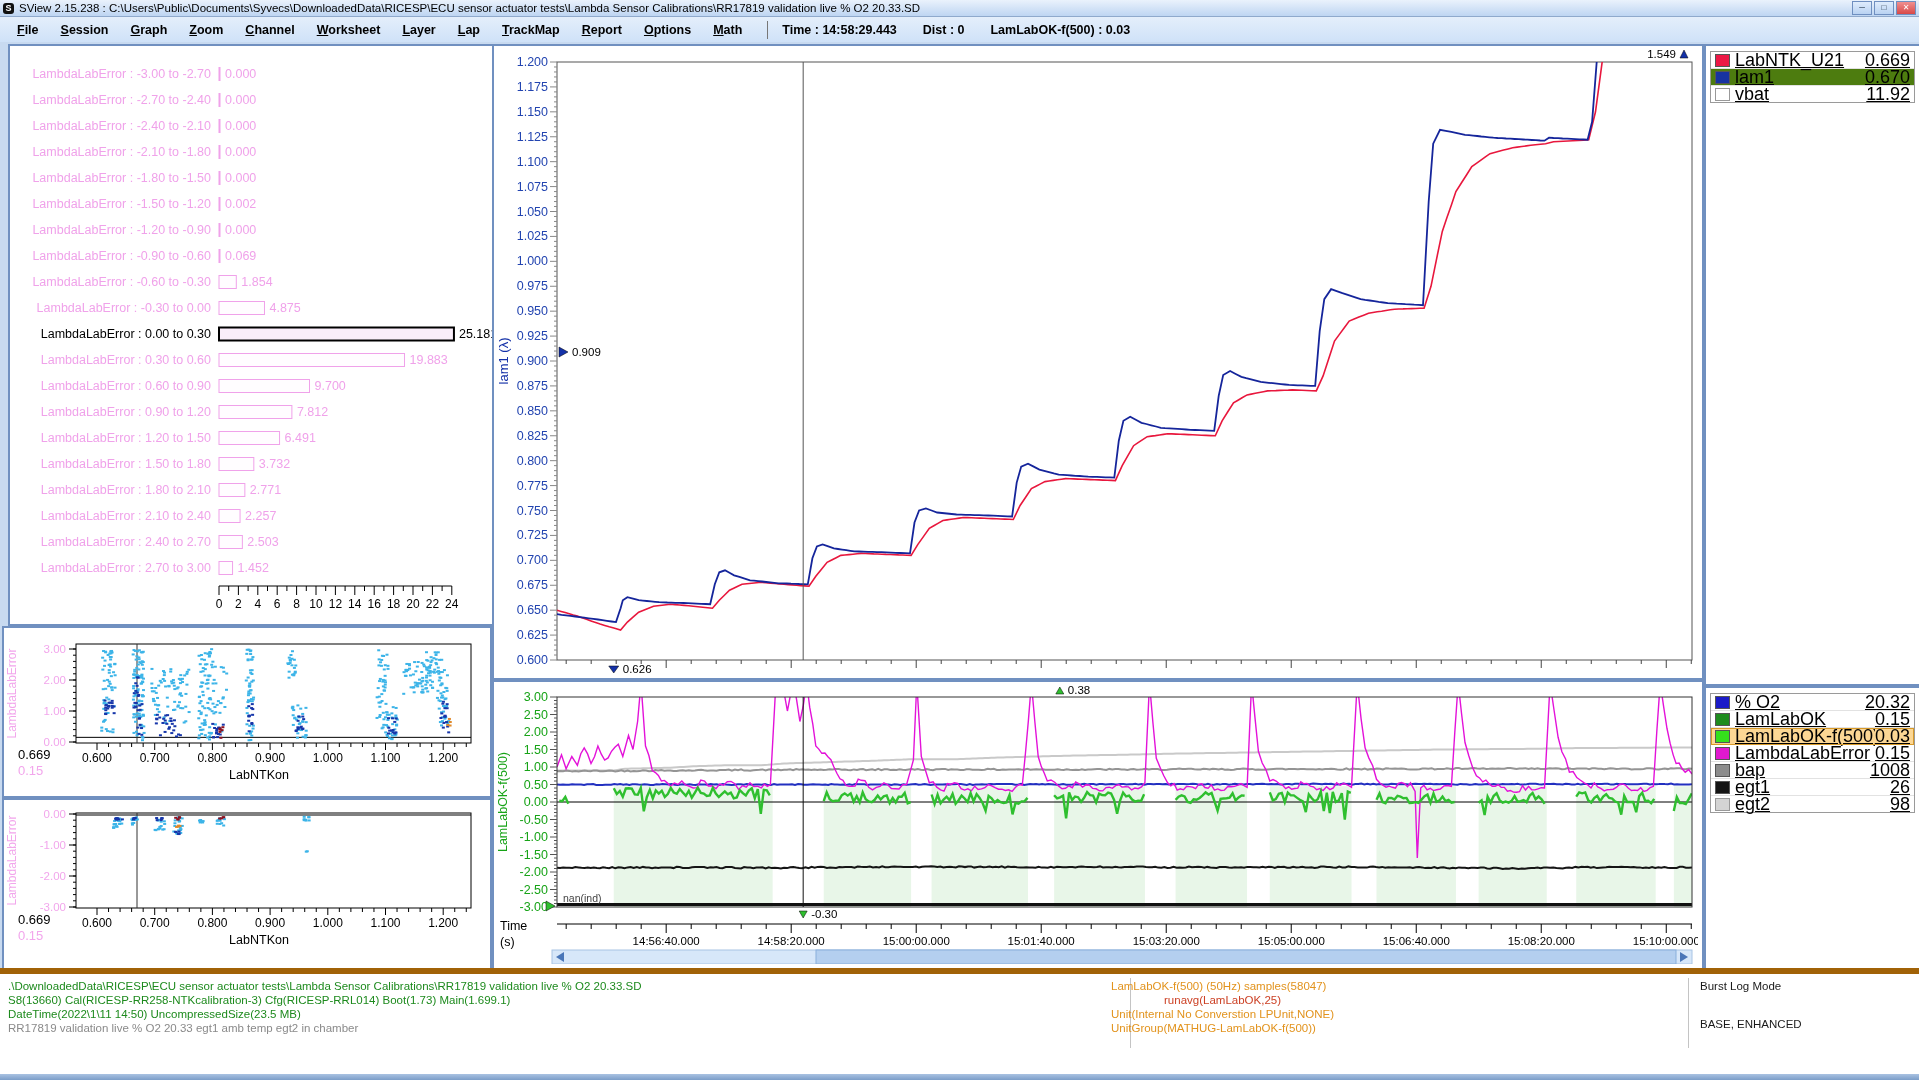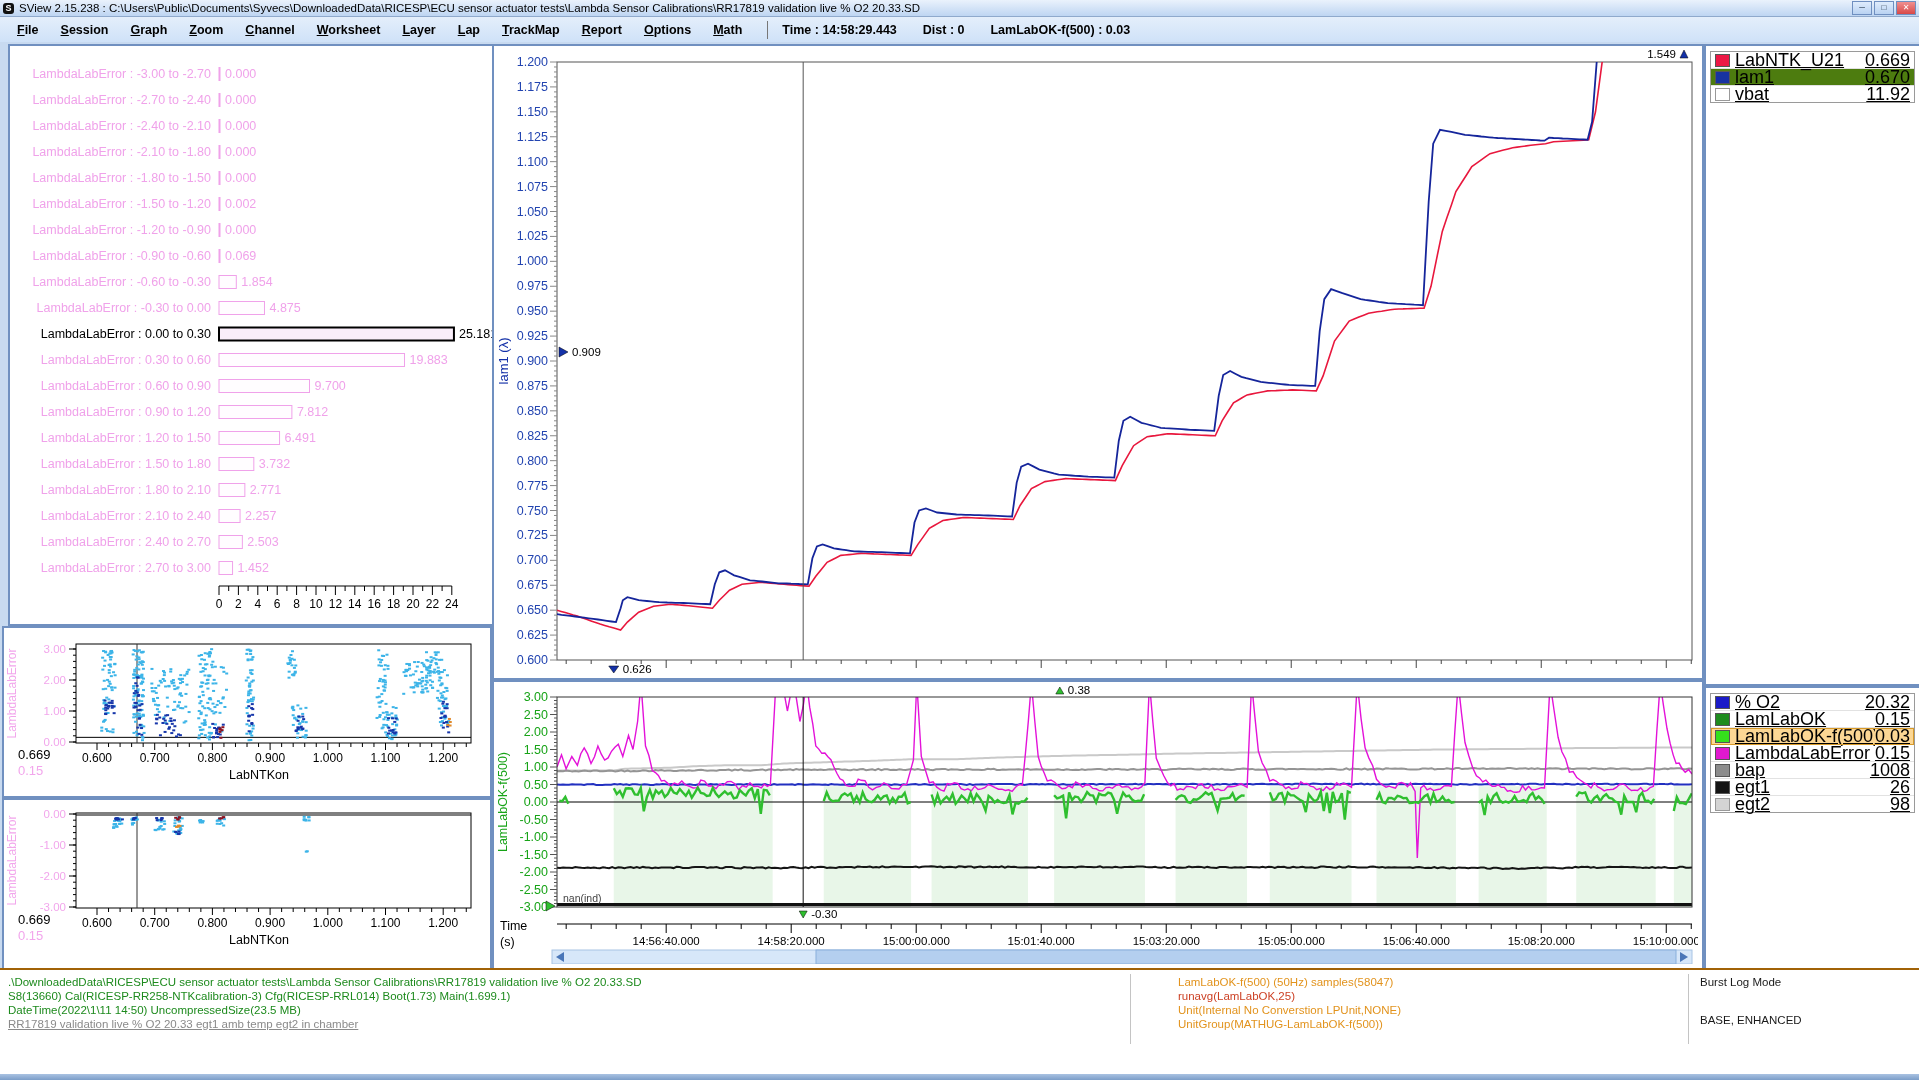--- a/index.html
+++ b/index.html
@@ -23,24 +23,24 @@
   .panel{position:absolute;background:#fff;border:2px solid #7090c0;}
   svg text{font-family:"Liberation Sans",sans-serif;}
   .ch-list{margin:5px 4px;border:1px solid #9a9a9a;}
   .ch-row{display:flex;align-items:center;height:16px;border-bottom:1px solid #e2e2e2;font-size:18px;padding:0 4px;text-decoration:underline;}
   .ch-row:last-child{border-bottom:none;justify-content:space-between;}
   .ch-row.sel-blue{background:#4d7c0f;}
   .ch-row.sel-orange{background:#fcd794;outline:1px solid #d89a28;outline-offset:-1px;}
   .swatch{width:13px;height:11px;border:1px solid #555;margin-right:5px;flex:none;}
   .ch-name{flex:1;white-space:nowrap;overflow:hidden;}
   .ch-val{text-align:right;white-space:nowrap;}
-  #statusbar{left:0;top:968px;width:1919px;height:104px;background:#fff;border-top:2px solid #a16207;}
+  #statusbar{left:0;top:968px;width:1919px;height:104px;background:#fff;border-top:6px solid #a16207;}
   .st-col{position:absolute;top:0;font-size:11.5px;line-height:14px;padding-top:5px;white-space:nowrap;}
   .st-div{position:absolute;top:4px;height:70px;border-left:1px solid #c4c4c4;}
-  .t-green{color:#1d8a1d;} .t-gray{color:#8a8a8a;text-decoration:underline;} .t-orange{color:#e2931d;} .t-red{color:#cc4125;} .t-black{color:#1a1a1a;}
+  .t-green{color:#1d8a1d;} .t-gray{color:#8a8a8a;} .t-orange{color:#e2931d;} .t-red{color:#cc4125;text-align:center;} .t-black{color:#1a1a1a;}
   #bottomstrip{left:0;top:1074px;width:1919px;height:6px;background:linear-gradient(#a9c2e2,#7b9dc8);}
 </style>
 </head>
 <body>
 
 <div id="titlebar" class="abs">
   <div id="app-icon">S</div>
   <span>SView 2.15.238  :  C:\Users\Public\Documents\Syvecs\DownloadedData\RICESP\ECU sensor actuator tests\Lambda Sensor Calibrations\RR17819 validation live % O2 20.33.SD</span>
   <div id="win-btns">
       <div class="winbtn">─</div>
@@ -1747,21 +1747,21 @@
 </div>
 
 <div id="statusbar" class="abs">
   <div class="st-col" style="left:8px;" id="st-left">
       <div class="t-green">.\DownloadedData\RICESP\ECU sensor actuator tests\Lambda Sensor Calibrations\RR17819 validation live % O2 20.33.SD</div>
       <div class="t-green">S8(13660) Cal(RICESP-RR258-NTKcalibration-3) Cfg(RICESP-RRL014) Boot(1.73) Main(1.699.1)</div>
       <div class="t-green">DateTime(2022\1\11 14:50) UncompressedSize(23.5 MB)</div>
       <div class="t-gray">RR17819 validation live % O2 20.33 egt1 amb temp egt2 in chamber</div>
     </div>
   <div class="st-div" style="left:1130px;"></div>
-  <div class="st-col" style="left:1178px;" id="st-mid">
+  <div class="st-col" style="left:1111px;" id="st-mid">
       <div class="t-orange">LamLabOK-f(500) (50Hz) samples(58047)</div>
       <div class="t-red">runavg(LamLabOK,25)</div>
       <div class="t-orange">Unit(Internal No Converstion LPUnit,NONE)</div>
       <div class="t-orange">UnitGroup(MATHUG-LamLabOK-f(500))</div>
     </div>
   <div class="st-div" style="left:1688px;"></div>
   <div class="st-col t-black" style="left:1700px;" id="st-right">
     <div style="margin-bottom:24px;">Burst Log Mode</div>
     <div>BASE, ENHANCED</div>
   </div>

